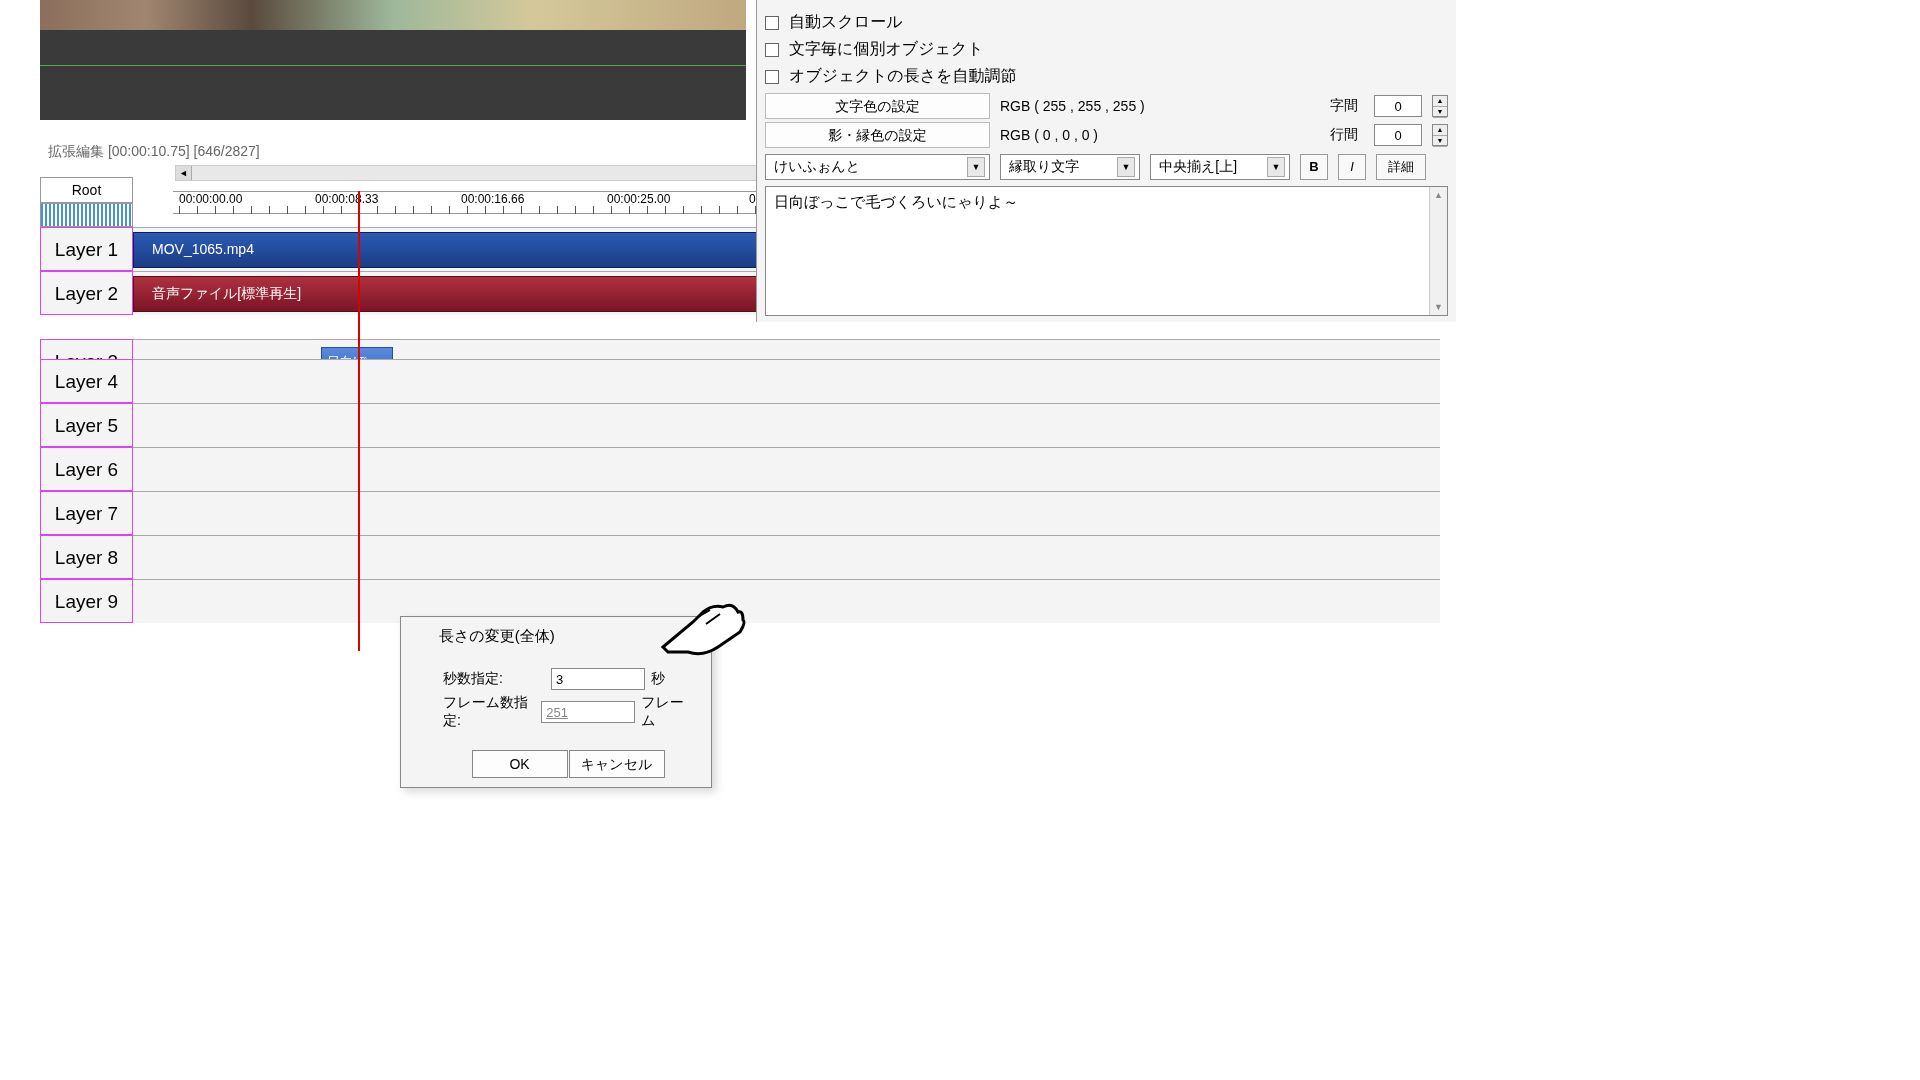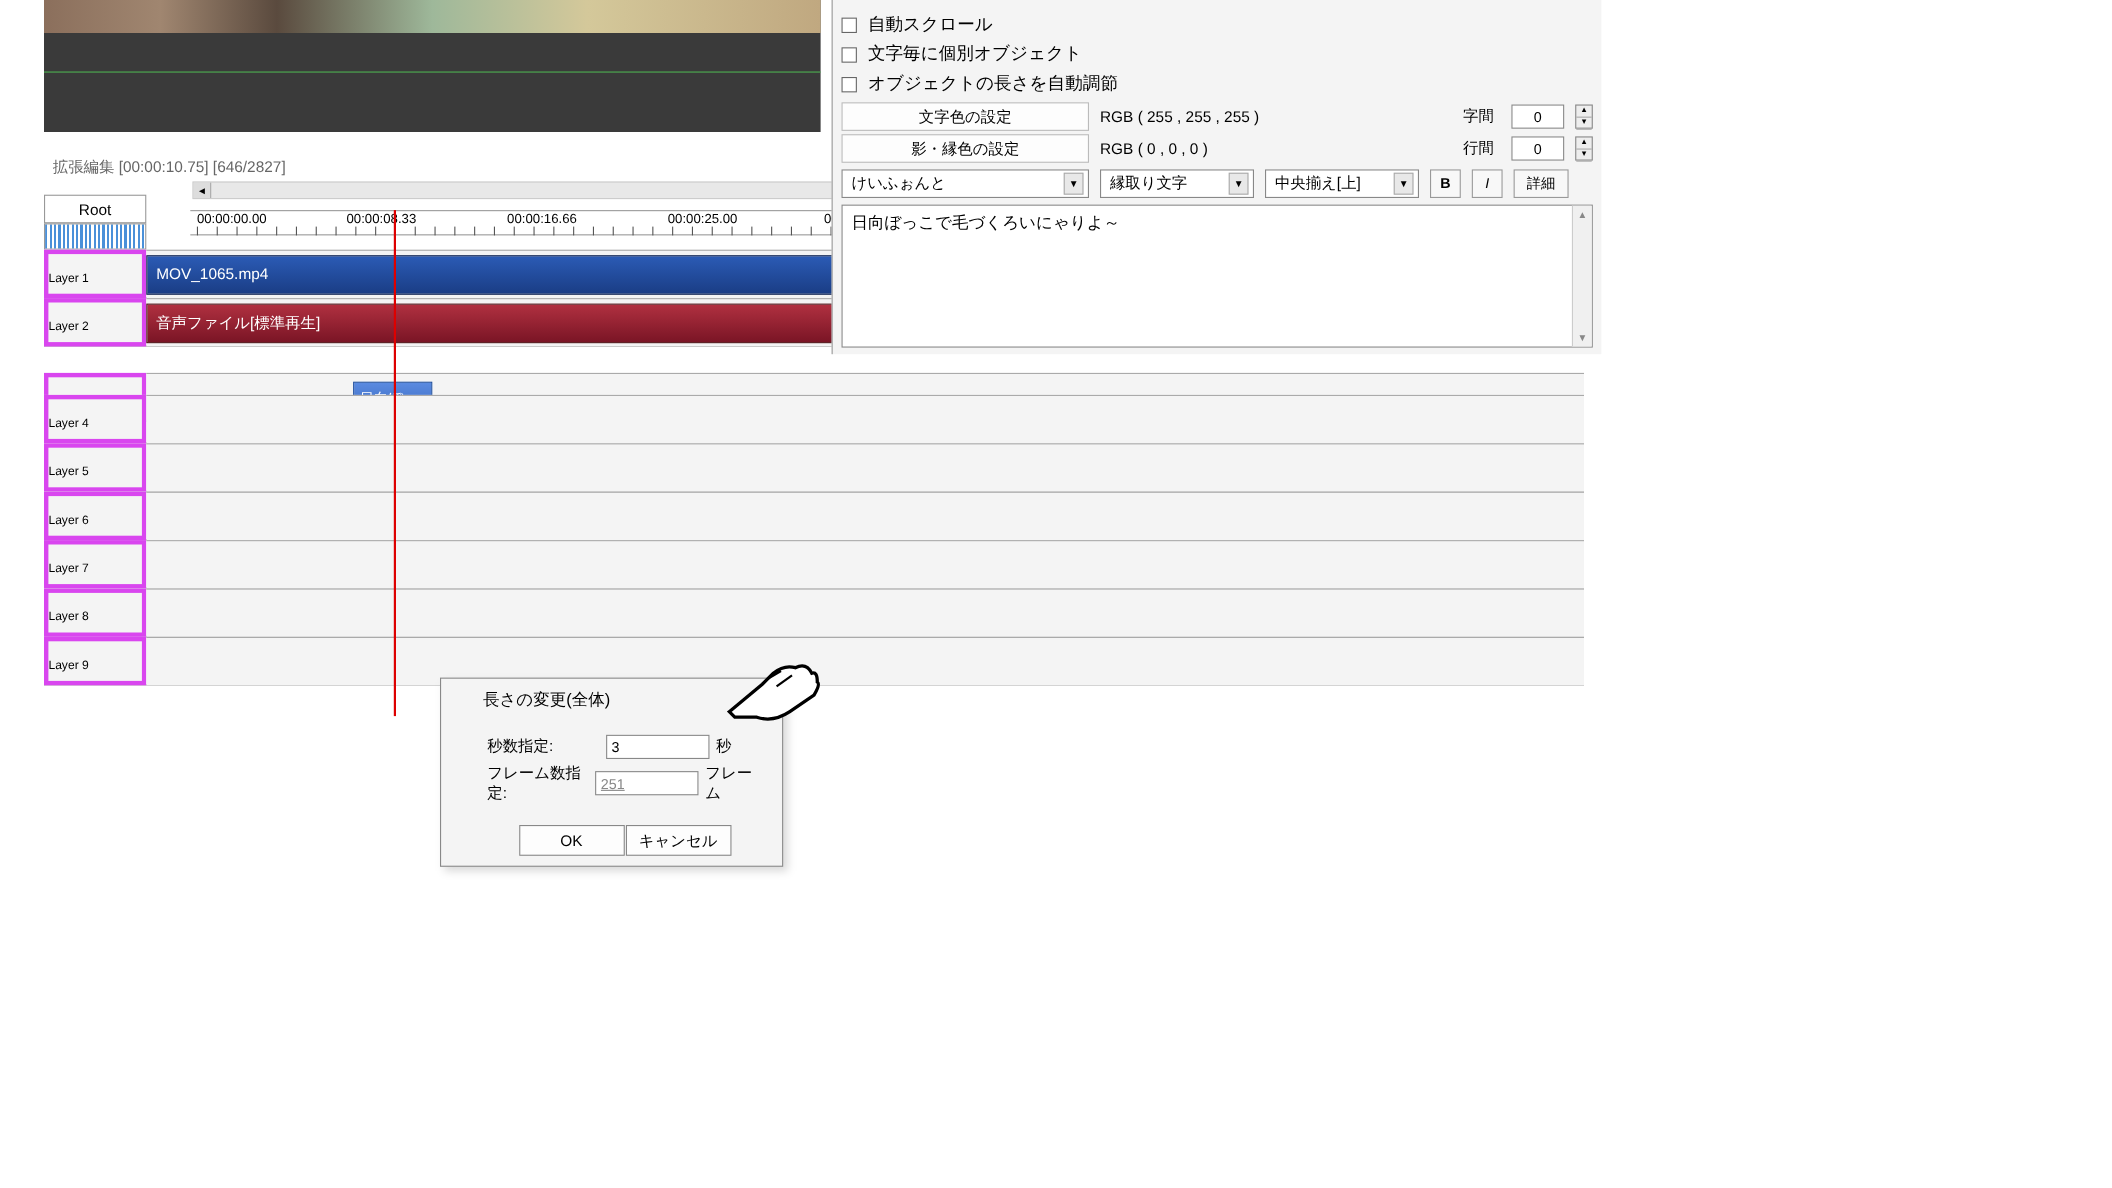--- a/index.html
+++ b/index.html
@@ -19,24 +19,24 @@
 
 .root-btn { position: absolute; left: 0; top: 12px; width: 93px; height: 26px; background: #fff; border: 1px solid #999; text-align: center; line-height: 24px; font-size: 14px; }
 
 .ruler { position: absolute; left: 133px; top: 26px; right: 0; height: 23px; background: #fff; border-top: 1px solid #999; border-bottom: 1px solid #999; }
 .ruler-tick { position: absolute; top: 0; font-size: 12px; }
 .ruler-marks { position: absolute; top: 14px; left: 0; right: 0; height: 8px; }
 .tick-mark { position: absolute; top: 0; width: 1px; height: 8px; background: #555; }
 .hatch { position: absolute; left: 0; top: 38px; width: 93px; height: 24px; background: repeating-linear-gradient(90deg, #4a90d9 0, #4a90d9 2px, #fff 2px, #fff 4px); border: 1px solid #999; }
 
 .layer-row { position: absolute; left: 0; right: 0; height: 44px; border-bottom: 1px solid #444; }
-.layer-label { position: absolute; left: 0; top: 0; width: 93px; height: 44px; background: #f4f4f4; border: 4px solid #d946ef; line-height: 44px; font-size: 11px; }
+.layer-label { position: absolute; left: 0; top: 0; width: 93px; height: 44px; background: #f4f4f4; border: 1px solid #d946ef; text-align: center; line-height: 44px; font-size: 19px; }
 .layer-track { position: absolute; left: 93px; right: 0; top: 0; height: 44px; background: #f4f4f4; border-top: 1px solid #aaa; }
 
-.clip { position: absolute; top: 4px; height: 36px; color: #fff; padding: 8px 8px; font-size: 14px; overflow: hidden; white-space: nowrap; }
+.clip { position: absolute; top: 4px; height: 36px; color: #fff; padding: 8px 18px; font-size: 14px; overflow: hidden; white-space: nowrap; }
 .clip-blue { background: linear-gradient(#2b5bb5, #1a3d85); border: 1px solid #0a2050; }
 .clip-red { background: linear-gradient(#b03040, #7a1525); border: 1px solid #501015; }
 .clip-text { background: linear-gradient(#5a8ae0, #3a6ac0); border: 1px solid #2050a0; height: 30px; top: 7px; padding: 5px 5px; font-size: 13px; }
 
 .playhead { position: absolute; left: 318px; top: 26px; width: 2px; bottom: 0; background: #d00; z-index: 5; }
 
 
 .props { position: absolute; right: 0; top: 0; width: 700px; background: #f4f4f4; border-left: 1px solid #999; padding: 6px 8px; }
 .chk-row { display: flex; align-items: center; margin: 6px 0; font-size: 16px; }
 .chk-box { width: 14px; height: 14px; border: 1px solid #666; background: #fff; margin-right: 10px; }

